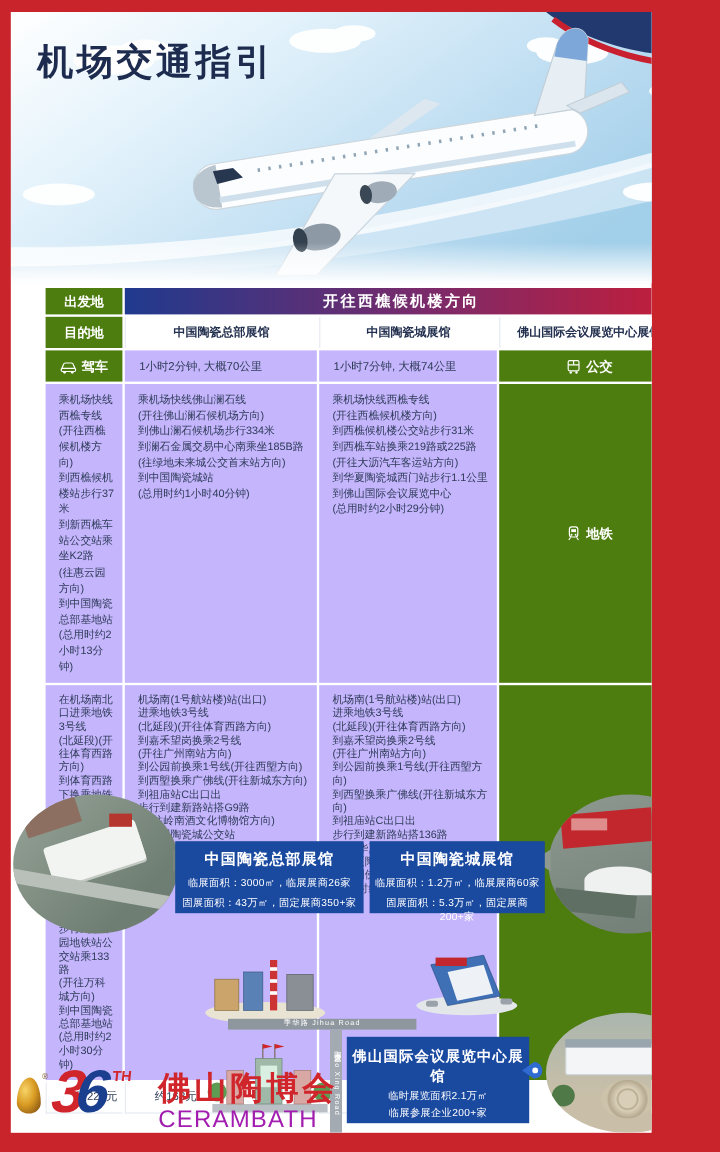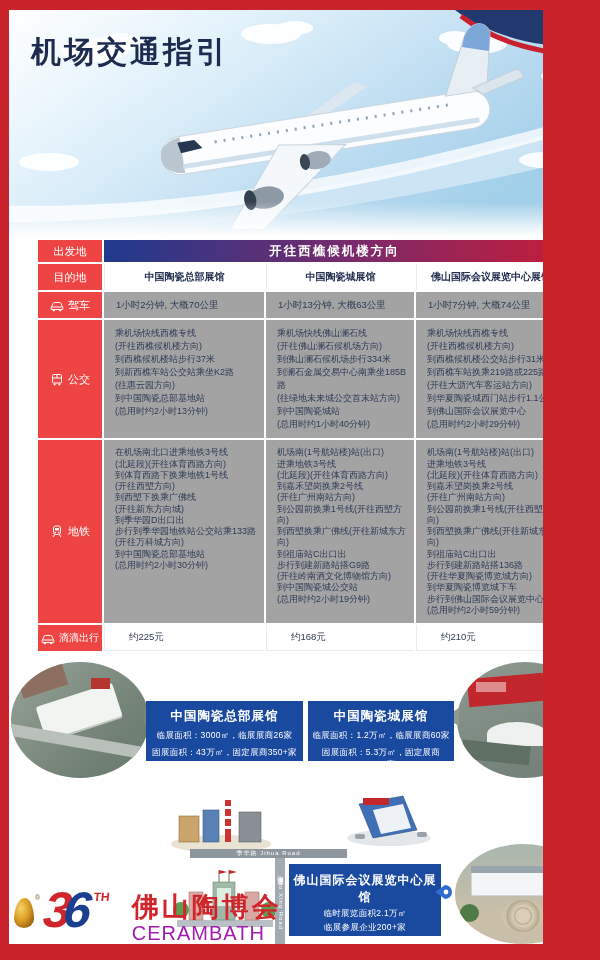--- a/index.html
+++ b/index.html
@@ -8,25 +8,25 @@
 
   
   .hero{position:absolute;top:0;left:0;width:582px;height:226px}
   .hero svg{position:absolute;top:0;left:0}
   .page-title{position:absolute;top:22px;left:22px;margin:0;font-size:30px;font-weight:bold;color:#1d2b4f;letter-spacing:3px}
 
   
   .ttable{position:absolute;left:29px;top:230px;width:527px;display:grid;
     grid-template-columns:64px 160px 148px 1fr;
     grid-template-rows:22px 26px 26px auto auto 26px;gap:2px;background:#fff}
-  .lbl{background:#ef4444;color:#fff;font-weight:normal;font-size:11px;display:flex;align-items:center;justify-content:center;gap:4px}
+  .lbl{background:#4d7c0f;color:#fff;font-weight:bold;font-size:11px;display:flex;align-items:center;justify-content:center;gap:4px}
   .lbl.small{font-size:10px}
   .grad{grid-column:2/5;background:linear-gradient(90deg,#1f3a8e,#7b2a6a 55%,#c41d39);color:#fff;font-weight:bold;font-size:12.5px;display:flex;align-items:center;justify-content:center;letter-spacing:2px}
   .dest{background:#fff;color:#23304f;font-weight:bold;font-size:10px;display:flex;align-items:center;justify-content:center;border-left:1px solid #e7ebf2}
-  .cell{background:#a3a3a3;color:#2e3b57}
+  .cell{background:#c4b5fd;color:#2e3b57}
   .single{display:flex;align-items:center;padding-left:12px;font-size:9.5px}
   .pre{white-space:pre-line;font-size:9px;padding:7px 6px 7px 11px}
   .busline{line-height:1.45}
   .metroline{line-height:1.25}
   .didi{background:#fff;display:flex;align-items:center;padding-left:24px;font-size:9.5px;border-left:1px solid #e7ebf2;border-bottom:1px solid #e7ebf2;color:#2e3b57}
   .rowicon{width:14px;height:13px;flex:none}
 
   
   .oval{position:absolute;border-radius:50%;overflow:hidden}
   .oval div{position:absolute}
@@ -139,21 +139,20 @@
       <div class="lbl">
         <svg class="rowicon" viewBox="0 0 14 13" fill="none" stroke="#fff" stroke-width="1">
           <path d="M1.5 8 L3 4.5 Q3.4 3.5 4.4 3.5 L9.6 3.5 Q10.6 3.5 11 4.5 L12.5 8"></path>
           <rect x="1" y="8" width="12" height="2.6" rx="1"></rect>
           <circle cx="3.8" cy="11.3" r="1.1" fill="#fff" stroke="none"></circle>
           <circle cx="10.2" cy="11.3" r="1.1" fill="#fff" stroke="none"></circle>
         </svg>
         <span>驾车</span>
       </div>
       <div class="cell single">1小时2分钟, 大概70公里</div>
-      <div class="cell single">1小时13分钟, 大概63公里</div>
       <div class="cell single">1小时7分钟, 大概74公里</div>
 
       <div class="lbl">
         <svg class="rowicon" viewBox="0 0 14 13" fill="none" stroke="#fff" stroke-width="1">
           <rect x="2.5" y="1.5" width="9" height="8.5" rx="1.2"></rect>
           <line x1="2.5" y1="5" x2="11.5" y2="5"></line>
           <line x1="7" y1="1.5" x2="7" y2="5"></line>
           <circle cx="4.6" cy="11.4" r="1" fill="#fff" stroke="none"></circle>
           <circle cx="9.4" cy="11.4" r="1" fill="#fff" stroke="none"></circle>
         </svg>

